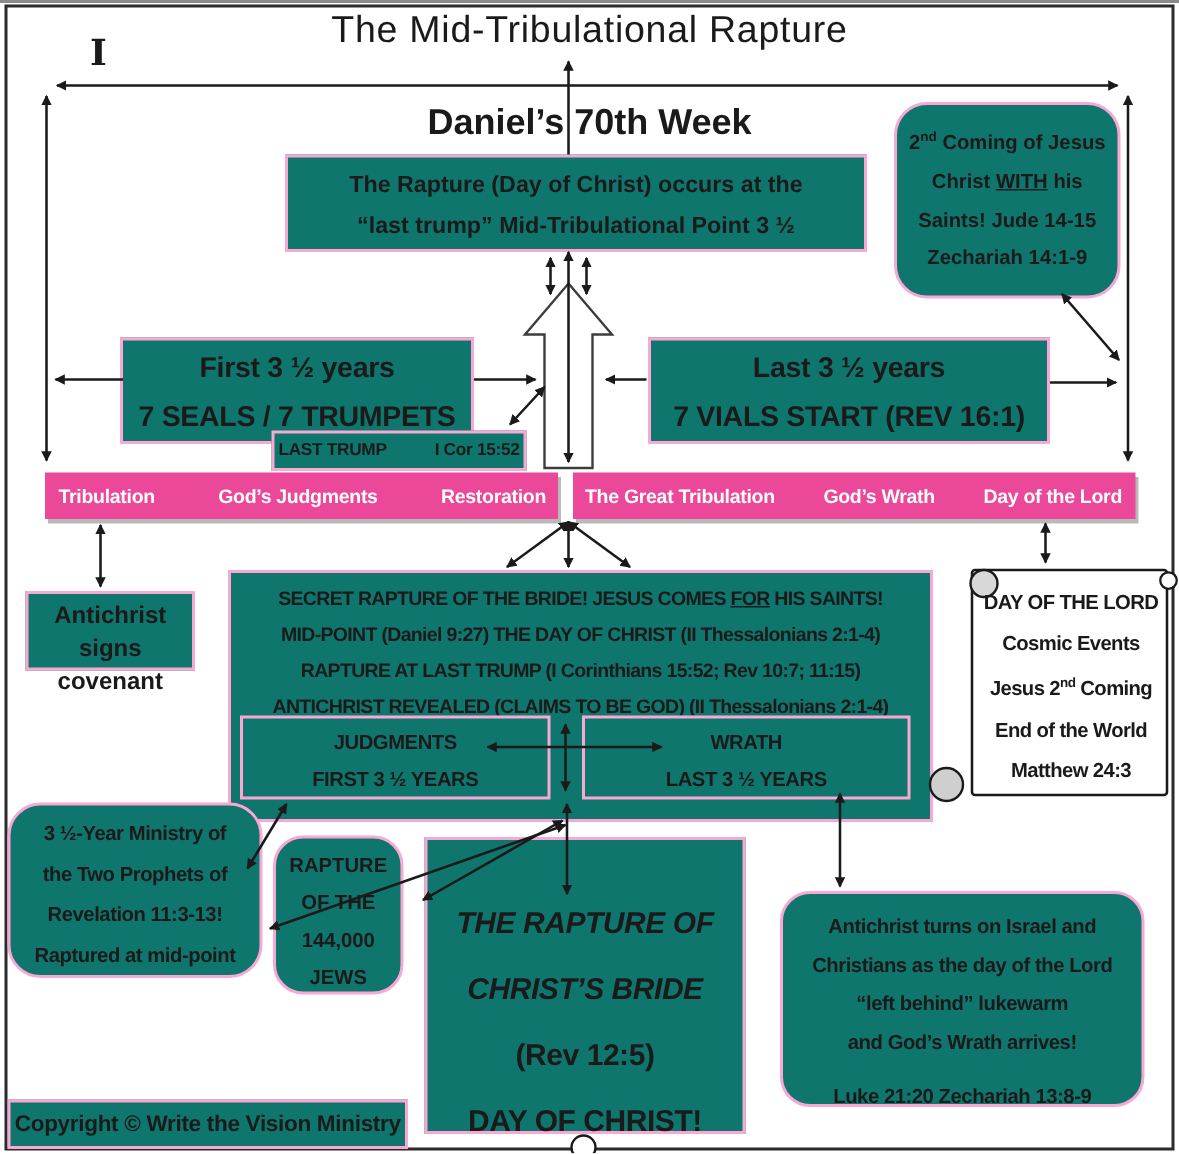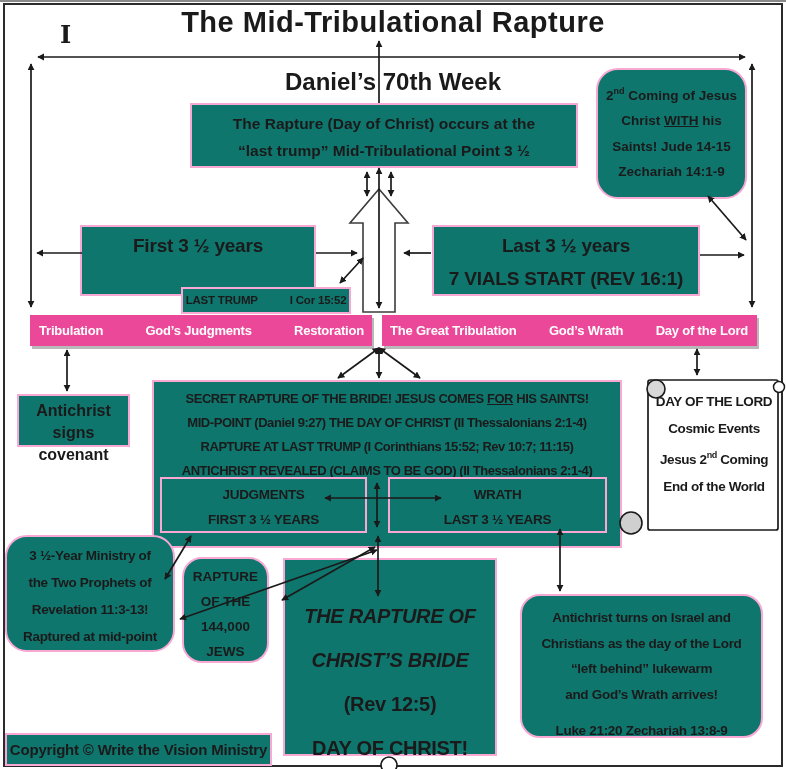--- a/index.html
+++ b/index.html
@@ -3,21 +3,21 @@
 <meta charset="utf-8">
 <style>
   html,body{margin:0;padding:0;background:#fff;}
   .page{position:relative;width:786px;height:769px;background:#ffffff;overflow:hidden;
         font-family:"Liberation Sans",sans-serif;color:#1a1a1a;}
   .topedge{position:absolute;left:0;top:0;width:786px;height:2px;background:#8a8a8a;}
   .frame{position:absolute;left:3px;top:3px;width:776px;height:760px;border:2px solid #2b2b2b;}
   .abs{position:absolute;}
   .box{position:absolute;background:#0f766e;border:2px solid #f9a8d4;text-align:center;font-weight:bold;z-index:3;box-sizing:border-box;}
   .round{border-radius:20px;}
-  .title{position:absolute;left:0;top:6px;width:786px;text-align:center;font-size:29px;font-weight:bold;letter-spacing:0.5px;z-index:2;}
+  .title{position:absolute;left:0;top:6px;width:786px;text-align:center;font-size:25px;font-weight:normal;letter-spacing:0.5px;z-index:2;}
   .mark-i{position:absolute;left:60px;top:20px;font-family:"DejaVu Serif",serif;font-size:24px;font-weight:bold;z-index:2;}
   .subtitle{position:absolute;left:0;top:68px;width:786px;text-align:center;font-size:24px;font-weight:bold;z-index:2;}
   .rapture-box{left:190px;top:103px;width:388px;height:65px;font-size:15.5px;line-height:27px;padding-top:5px;}
   .coming-box{left:596px;top:68px;width:151px;height:131px;font-size:13.5px;line-height:25.5px;padding-top:9px;border-radius:22px;}
   .first-box{left:80px;top:225px;width:236px;height:71px;font-size:19px;line-height:33px;padding-top:2px;letter-spacing:-0.2px;}
   .last-box{left:432px;top:225px;width:268px;height:71px;font-size:19px;line-height:33px;padding-top:2px;letter-spacing:-0.2px;}
   .trump-box{left:181px;top:287px;width:170px;height:27px;font-size:11.5px;line-height:23px;z-index:4;letter-spacing:-0.2px;}
   .trump-box span.ref{margin-left:12px;padding-left:20px;}
   .bar{position:absolute;top:315px;height:31px;background:#ec4899;color:#fff;display:flex;align-items:center;
        justify-content:space-between;font-weight:bold;font-size:13px;z-index:3;box-shadow:2px 3px 0 #b9b9b9;letter-spacing:-0.2px;box-sizing:border-box;}
@@ -58,20 +58,21 @@
 
   <div class="box round coming-box">
     <div><span>2</span><sup>nd</sup><span> Coming of Jesus</span></div>
     <div><span>Christ </span><span class="u">WITH</span><span> his</span></div>
     <div>Saints! Jude 14-15</div>
     <div>Zechariah 14:1-9</div>
   </div>
 
   <div class="box first-box">
     <div>First 3 ½ years</div>
+    <div>7 SEALS / 7 TRUMPETS</div>
   </div>
   <div class="box last-box">
     <div>Last 3 ½ years</div>
     <div>7 VIALS START (REV 16:1)</div>
   </div>
 
   <div class="box trump-box">
     <span>LAST TRUMP</span><span class="ref">I Cor 15:52</span>
   </div>
 
@@ -104,20 +105,21 @@
   <div class="box wrath-box">
     <div>WRATH</div>
     <div>LAST 3 ½ YEARS</div>
   </div>
 
   <div class="abs scroll-text">
     <div>DAY OF THE LORD</div>
     <div>Cosmic Events</div>
     <div><span>Jesus 2</span><sup>nd</sup><span> Coming</span></div>
     <div>End of the World</div>
+    <div>Matthew 24:3</div>
   </div>
 
   <div class="box round ministry-box">
     <div>3 ½-Year Ministry of</div>
     <div>the Two Prophets of</div>
     <div>Revelation 11:3-13!</div>
     <div>Raptured at mid-point</div>
   </div>
 
   <div class="box jews-box">

